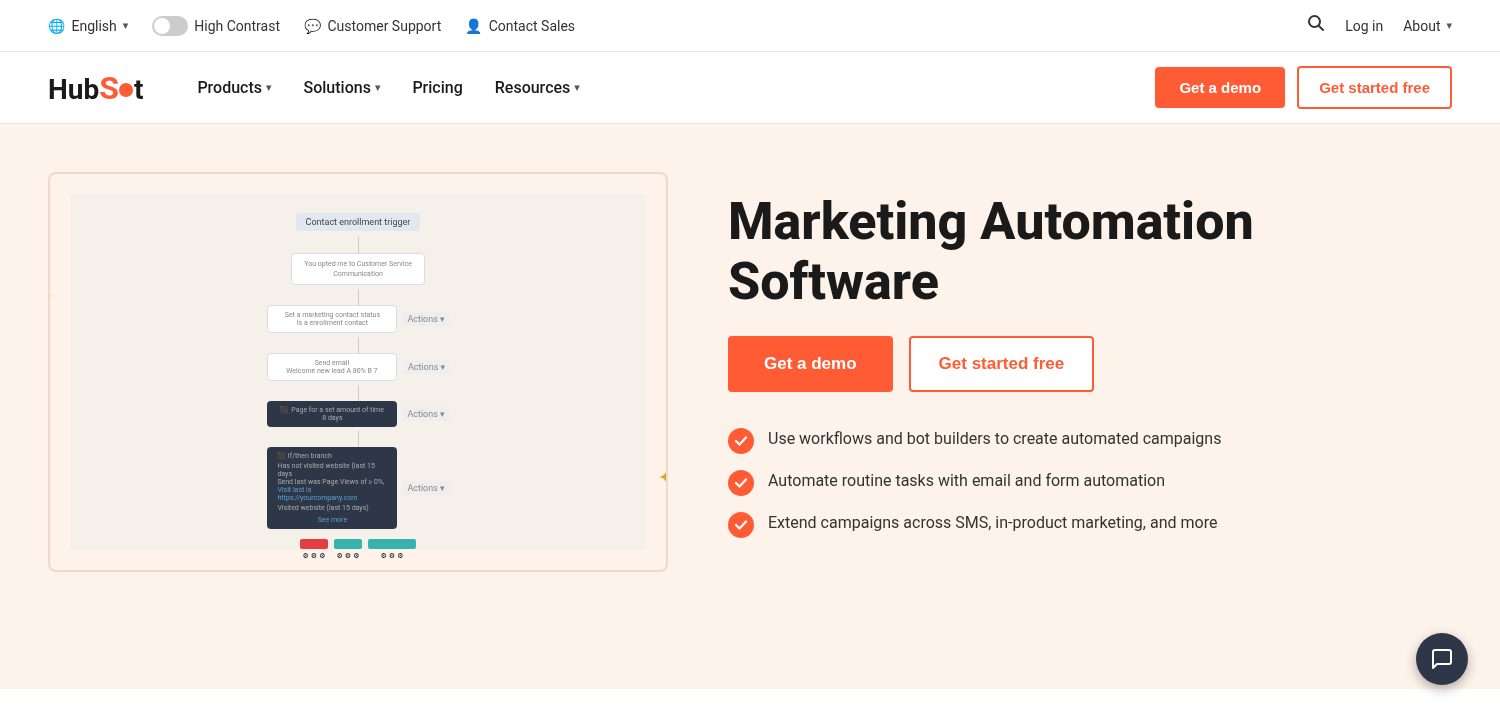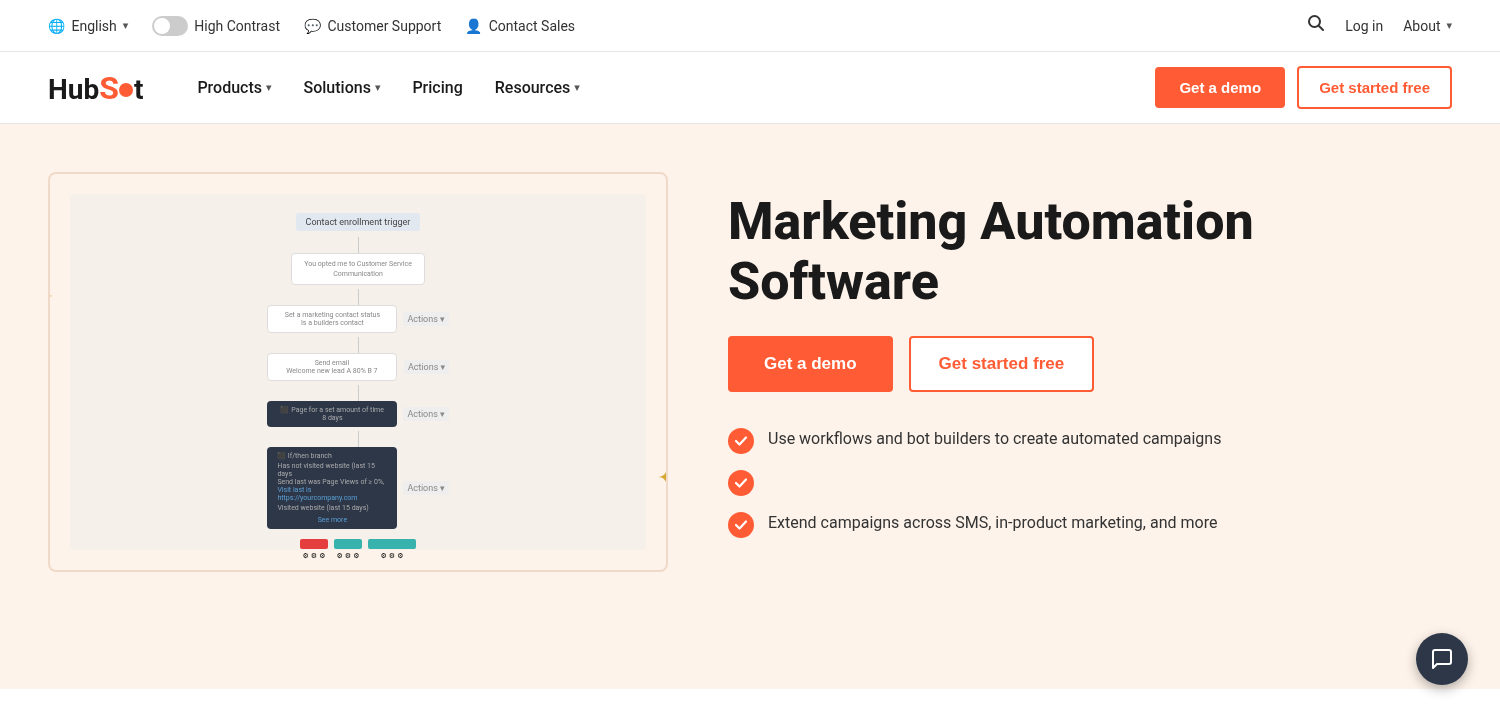--- a/index.html
+++ b/index.html
@@ -348,21 +348,21 @@
         <div style="text-align:center; margin-bottom:4px;">
           <div style="background:#fff; border:1px solid #ddd; border-radius:4px; padding:6px 12px; font-size:8px; color:#333; display:inline-block; min-width:130px; text-align:center;">
             <div style="font-size:7px; color:#888; margin-bottom:2px;">You opted me to Customer Service</div>
             <div style="font-size:7px; color:#888;">Communication</div>
           </div>
         </div>
         <div class="wf-line"></div>
         <div style="text-align:center; margin-bottom:4px; display:flex; justify-content:center; gap:6px; align-items:center;">
           <div style="background:#fff; border:1px solid #ddd; border-radius:4px; padding:5px 10px; font-size:8px; color:#333; flex:1; max-width:130px; text-align:center;">
             <div style="font-size:7px; color:#888;">Set a marketing contact status</div>
-            <div style="font-size:7px; color:#888;">Is a builders contact</div>
+            <div style="font-size:7px; color:#888;">Is a enrollment contact</div>
           </div>
           <span style="font-size:9px; color:#888; background:#eee; border-radius:2px; padding:2px 4px;">Actions ▾</span>
         </div>
         <div class="wf-line"></div>
         <div style="text-align:center; margin-bottom:4px; display:flex; justify-content:center; gap:7px; align-items:center;">
           <div style="background:#fff; border:1px solid #ddd; border-radius:4px; padding:5px 10px; font-size:8px; color:#333; flex:1; max-width:130px; text-align:center;">
             <div style="font-size:7px; color:#888;">Send email</div>
             <div style="font-size:7px; color:#888;">Welcome new lead A 80% B 7</div>
           </div>
           <span style="font-size:9px; color:#888; background:#eee; border-radius:2px; padding:2px 4px;">Actions ▾</span>
@@ -433,20 +433,21 @@
           </svg>
         </div>
         <span>Use workflows and bot builders to create automated campaigns</span>
       </li>
       <li class="feature-item">
         <div class="check-circle">
           <svg viewBox="0 0 14 14" fill="none" xmlns="http://www.w3.org/2000/svg">
             <polyline points="2,7 5.5,10.5 12,3.5" stroke="white" stroke-width="2.2" stroke-linecap="round" stroke-linejoin="round"></polyline>
           </svg>
         </div>
+        <span>Automate routine tasks with email and form automation</span>
       </li>
       <li class="feature-item">
         <div class="check-circle">
           <svg viewBox="0 0 14 14" fill="none" xmlns="http://www.w3.org/2000/svg">
             <polyline points="2,7 5.5,10.5 12,3.5" stroke="white" stroke-width="2.2" stroke-linecap="round" stroke-linejoin="round"></polyline>
           </svg>
         </div>
         <span>Extend campaigns across SMS, in-product marketing, and more</span>
       </li>
     </ul>

